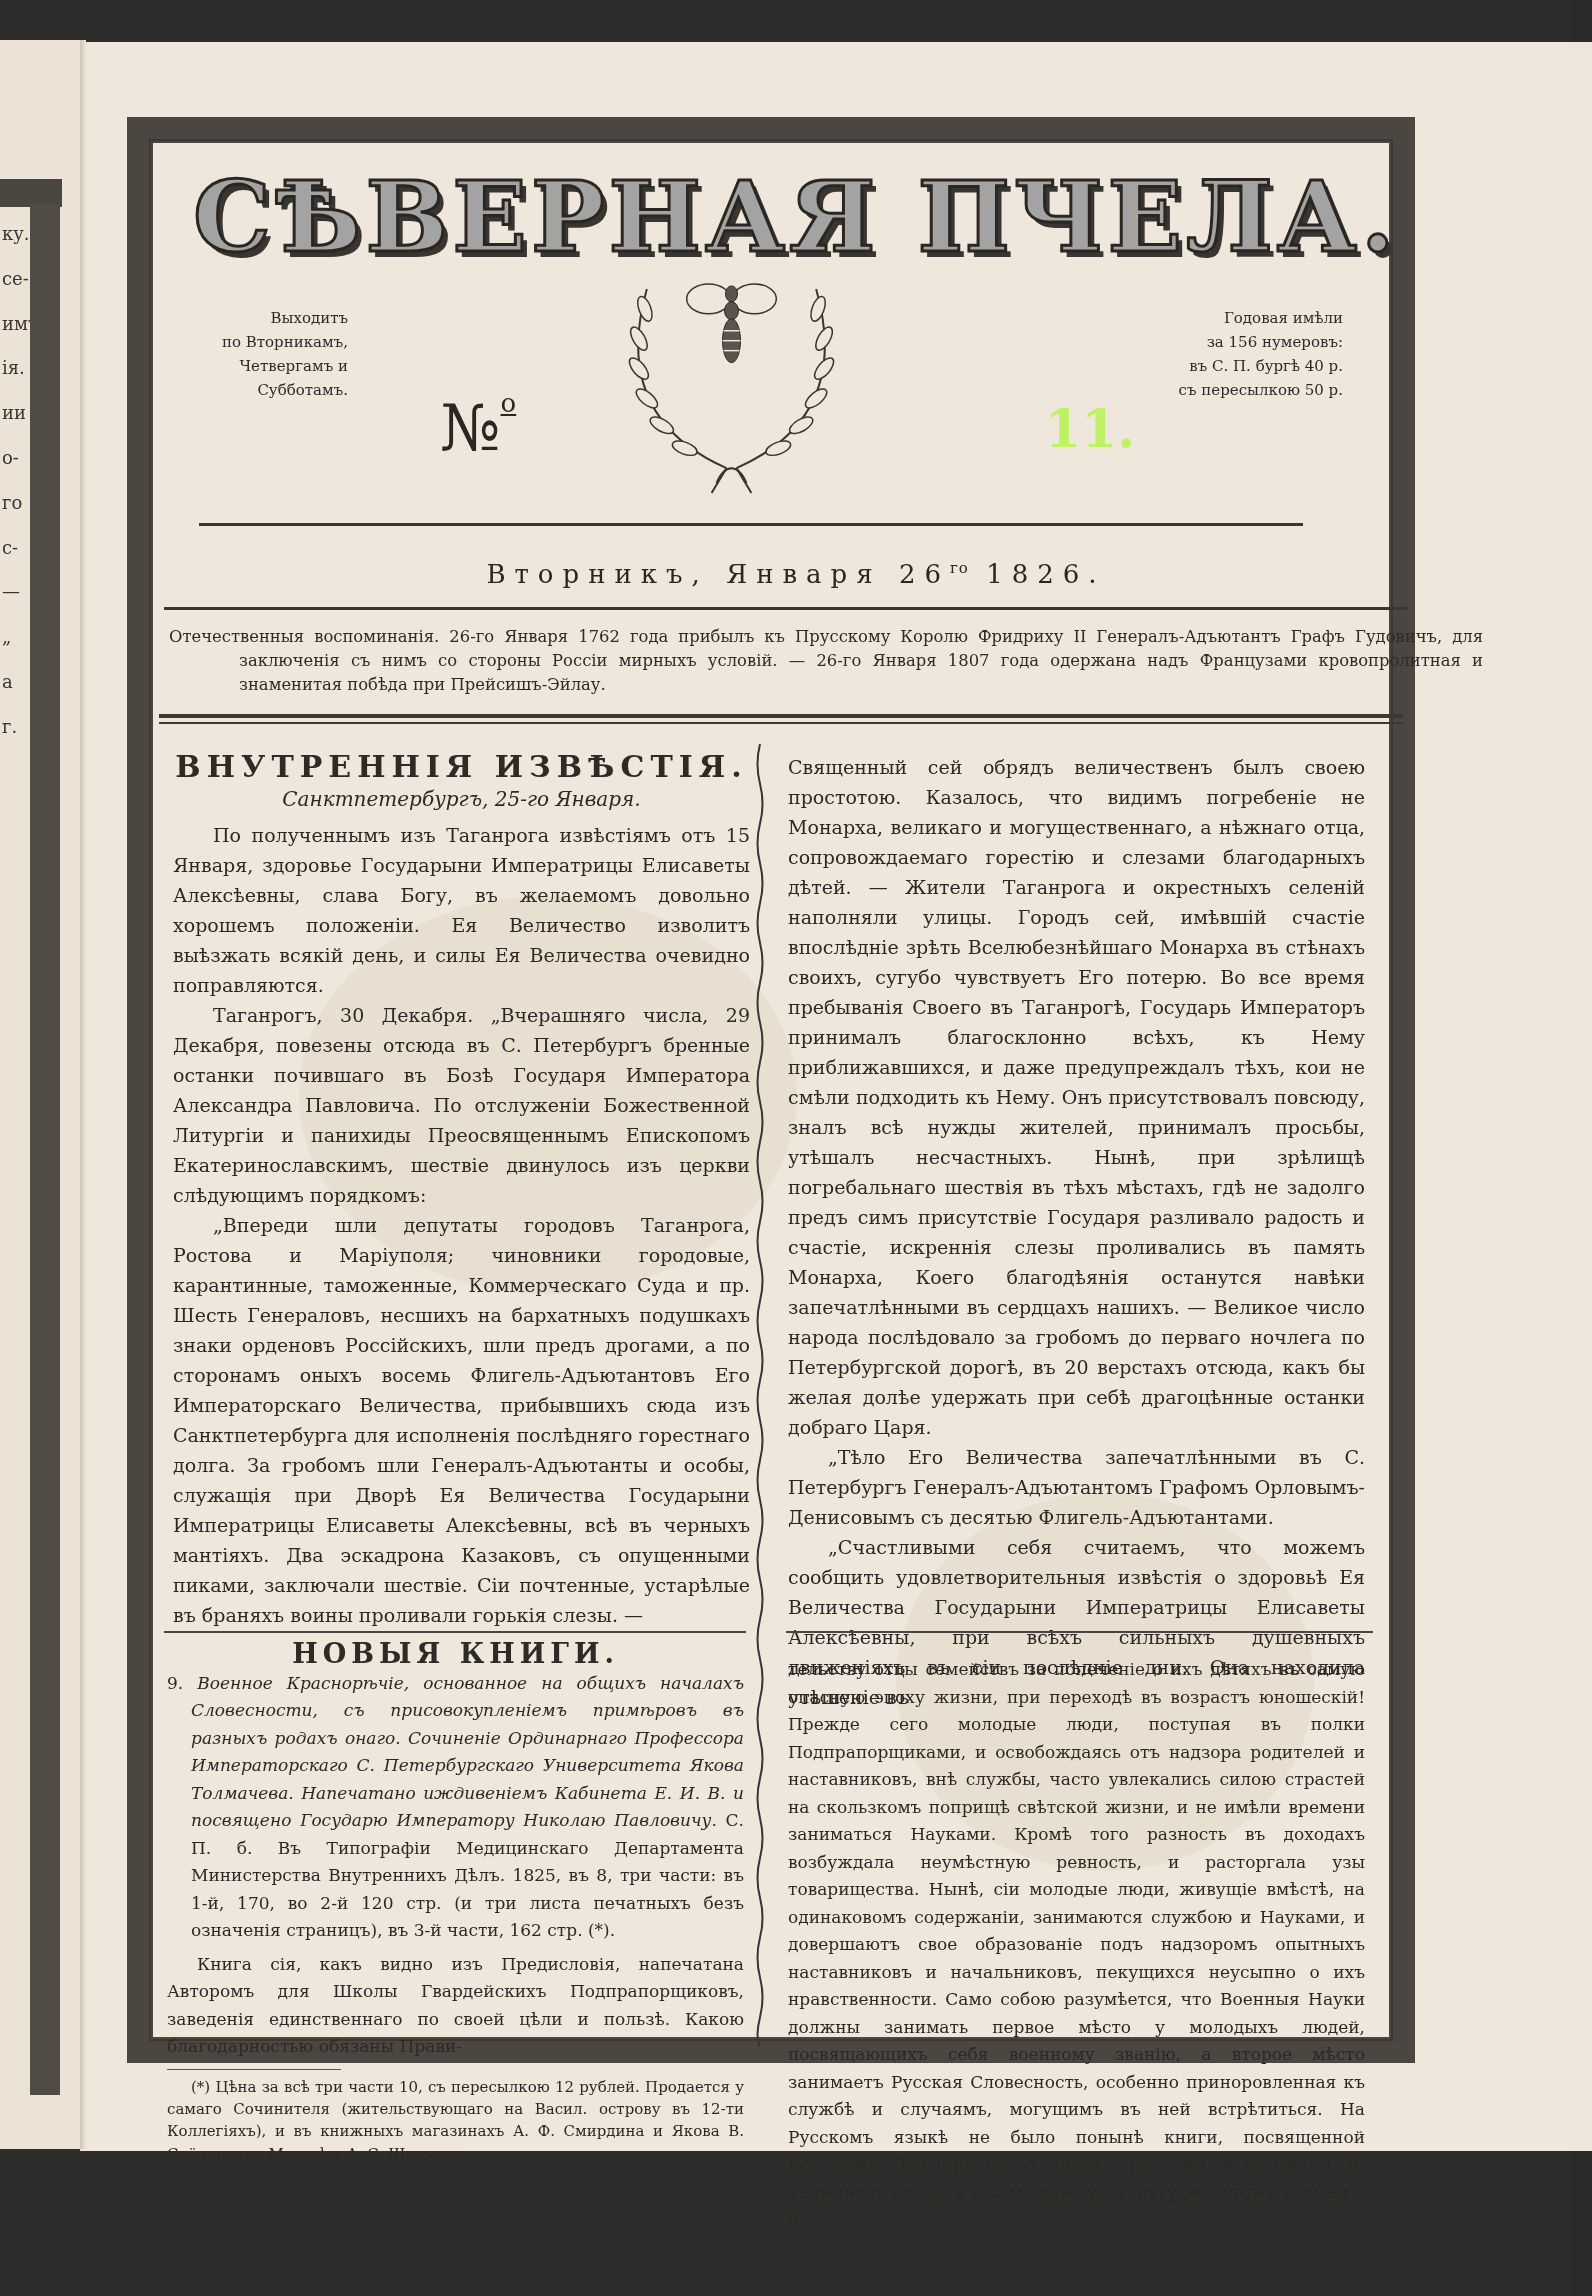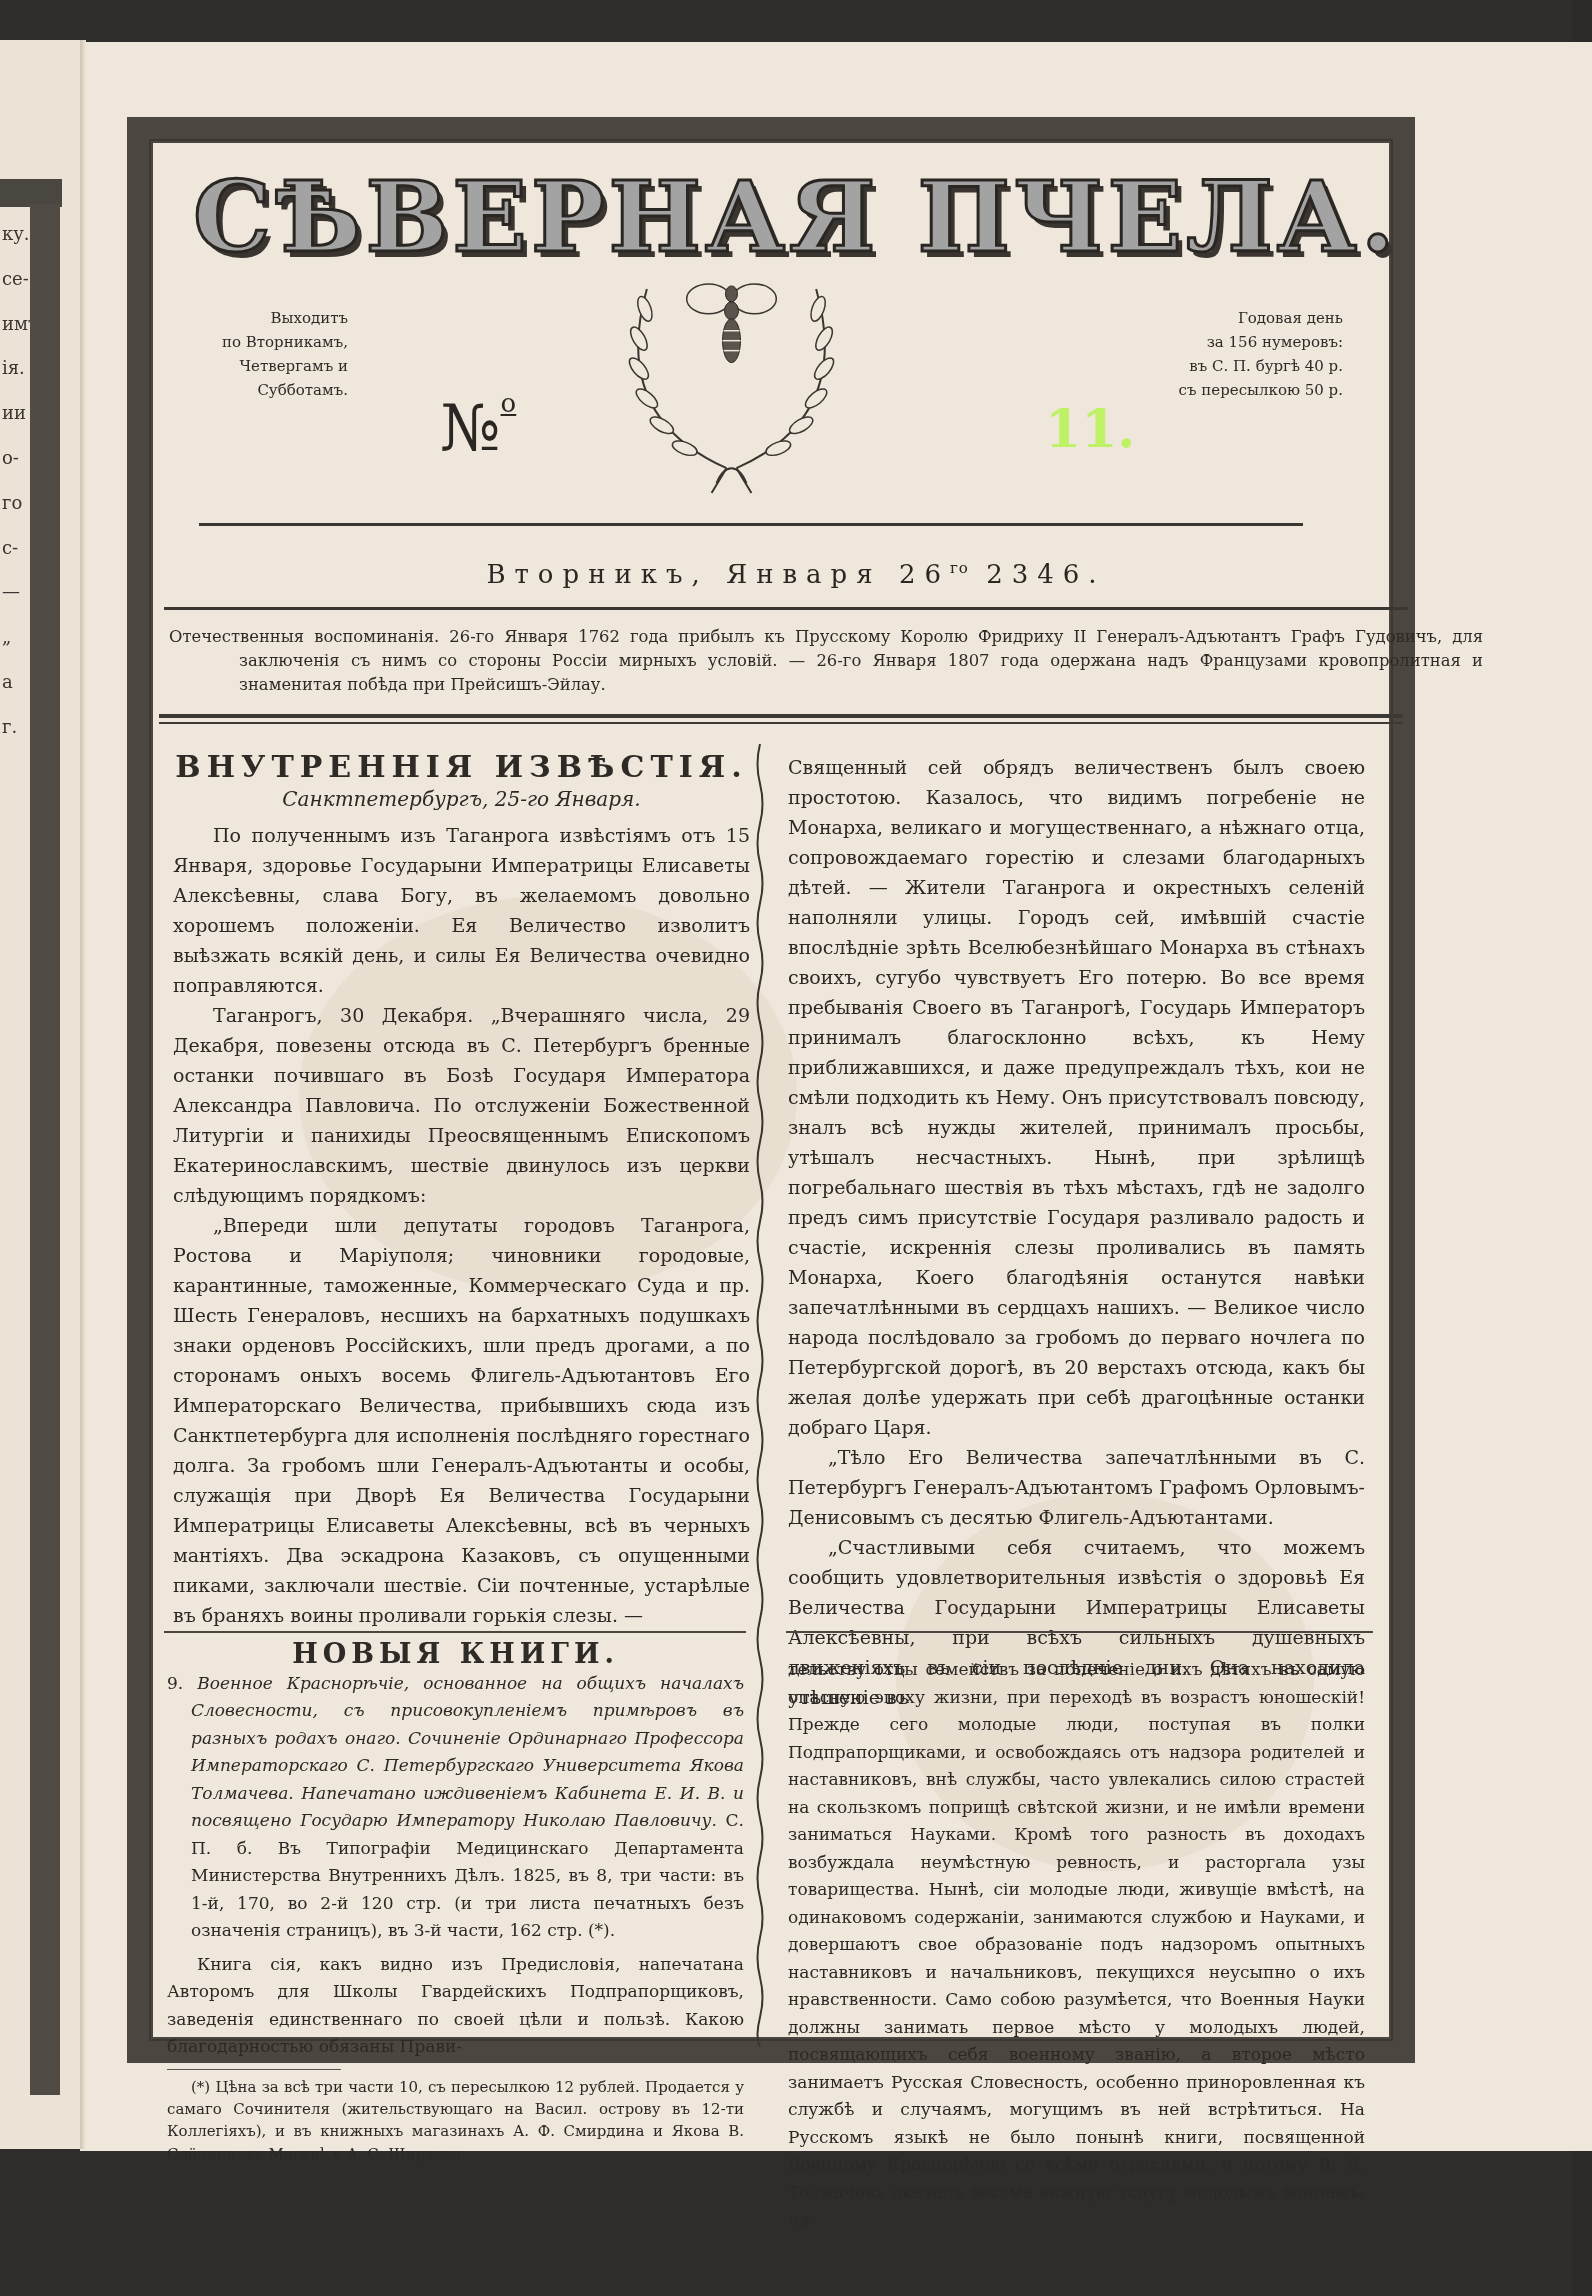--- a/index.html
+++ b/index.html
@@ -120,21 +120,21 @@
 
 <div class="masthead-title">СѢВЕРНАЯ ПЧЕЛА.</div>
 
 <div class="side-note side-left">
   <div>Выходитъ</div>
   <div>по Вторникамъ,</div>
   <div>Четвергамъ и</div>
   <div>Субботамъ.</div>
 </div>
 <div class="side-note side-right">
-  <div>Годовая день</div>
+  <div>Годовая имѣли</div>
   <div>за 156 нумеровъ:</div>
   <div>въ С. П. бургѣ 40 р.</div>
   <div>съ пересылкою 50 р.</div>
 </div>
 
 <div class="issue-no-label"><span>№</span><sup>o</sup></div>
 <div class="issue-number">11.</div>
 
 <svg class="emblem" viewBox="0 0 230 230">
   <g fill="none" stroke="#3a3530" stroke-width="2">
@@ -167,21 +167,21 @@
   <g stroke="#efe7dc" stroke-width="1.5">
     <line x1="107" y1="62" x2="123" y2="62"></line>
     <line x1="106" y1="72" x2="124" y2="72"></line>
     <line x1="107" y1="82" x2="123" y2="82"></line>
   </g>
 </svg>
 
 <div class="rule" style="left:199px;top:523px;width:1104px;height:3px;"></div>
 
 <div class="date-line">
-  <span>Вторникъ, Января 26</span><sup>го</sup><span> 2346.</span>
+  <span>Вторникъ, Января 26</span><sup>го</sup><span> 1826.</span>
 </div>
 
 <div class="rule" style="left:164px;top:607px;width:1244px;height:3px;"></div>
 
 <div class="memorial">Отечественныя воспоминанія. 26-го Января 1762 года прибылъ къ Прусскому Королю Фридриху II Генералъ-Адъютантъ Графъ Гудовичъ, для заключенія съ нимъ со стороны Россіи мирныхъ условій. — 26-го Января 1807 года одержана надъ Французами кровопролитная и знаменитая побѣда при Прейсишъ-Эйлау.</div>
 
 <div class="double-rule" style="top:714px;"></div>
 <div class="double-rule" style="top:722px;height:2px;"></div>
 
 <div class="col col-left">

